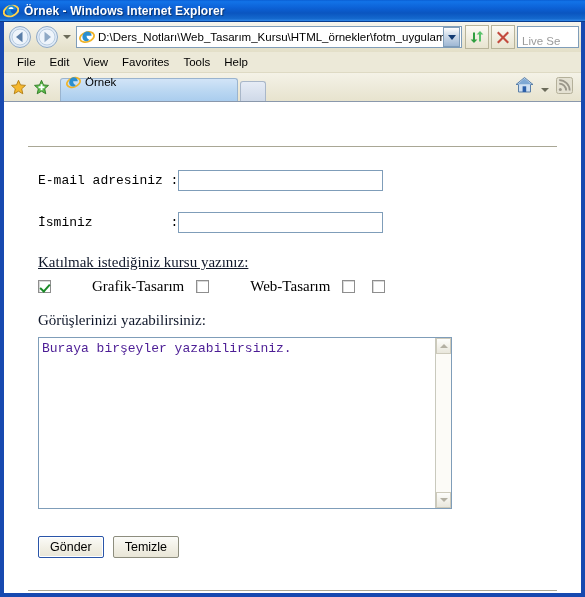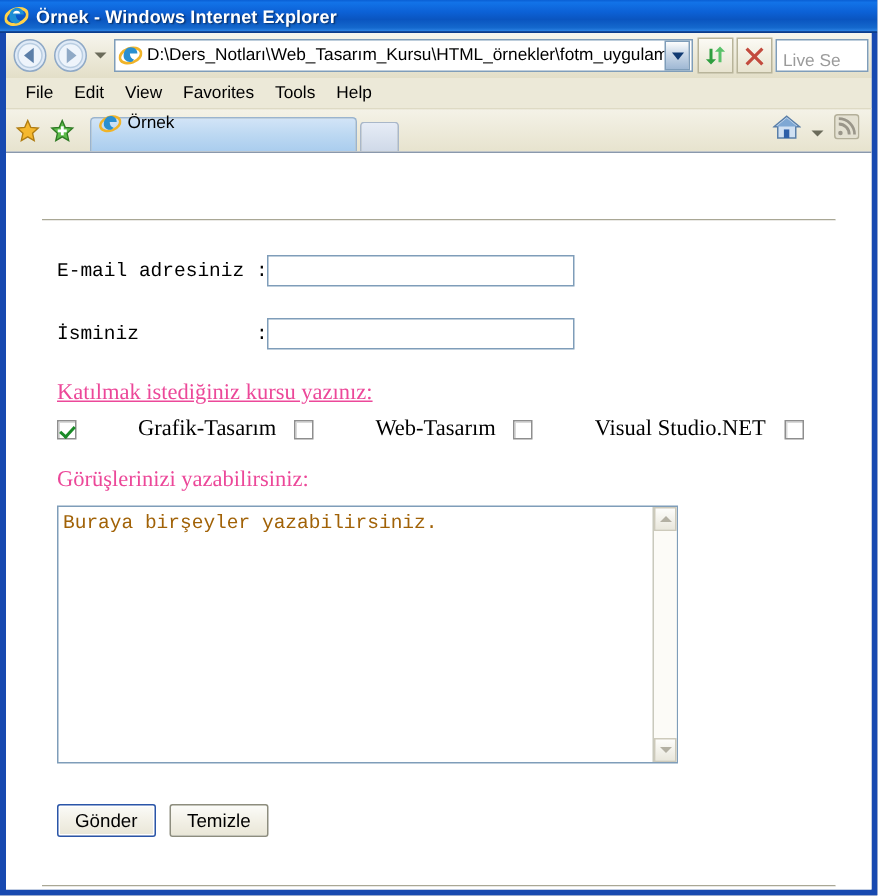--- a/index.html
+++ b/index.html
@@ -216,21 +216,21 @@
     background: #fff;
     font-family: "Liberation Mono", monospace;
     font-size: 13px;
     padding: 0 2px;
     outline: none;
   }
   .row-gap { height: 21px; }
 
   .serif {
     font-family: "Liberation Serif","DejaVu Serif", serif;
-    font-size: 15px; color: #ec4899;
+    font-size: 15px; color: #0f172a;
   }
   .heading-u { text-decoration: underline; display:inline-block; }
   .cb-row {
     margin-top: 7px;
     display: flex; align-items: center;
     flex-wrap: nowrap;
   }
   .cb-item { display:flex; align-items:center; margin-right: 12px; white-space:nowrap;gap:36px; }
   .cbox {
     width: 13px; height: 13px;
@@ -259,21 +259,21 @@
     width: 414px; height: 172px;
     border: 1px solid #7f9db9;
     background: #fff;
     display: flex;
     position: relative;
   }
   .ta-text {
     flex: 1 1 auto;
     font-family: "Liberation Mono","DejaVu Sans Mono", monospace;
     font-size: 13px;
-    color: #a16207;
+    color: #4c1d95;
     padding: 4px 3px;
     white-space: pre-wrap;
     overflow: hidden;
     line-height: 1.15;
   }
   .scrollbar {
     width: 16px;
     background: #fbfaf6;
     border-left: 1px solid #c9c9bd;
     display: flex; flex-direction: column;
@@ -476,21 +476,20 @@
                 <label class="cb-item">
                   <span class="cbox checked"></span>
                   <span class="cb-label">Grafik-Tasarım</span>
                 </label>
                 <label class="cb-item">
                   <span class="cbox"></span>
                   <span class="cb-label">Web-Tasarım</span>
                 </label>
                 <label class="cb-item">
                   <span class="cbox"></span>
-                  <span class="cb-label">Visual Studio.NET</span>
                 </label>
                 <label class="cb-item">
                   <span class="cbox"></span>
                 </label>
               </div>
             </div>
 
             <div class="ta-heading">
               <span class="serif">Görüşlerinizi yazabilirsiniz:</span>
 

